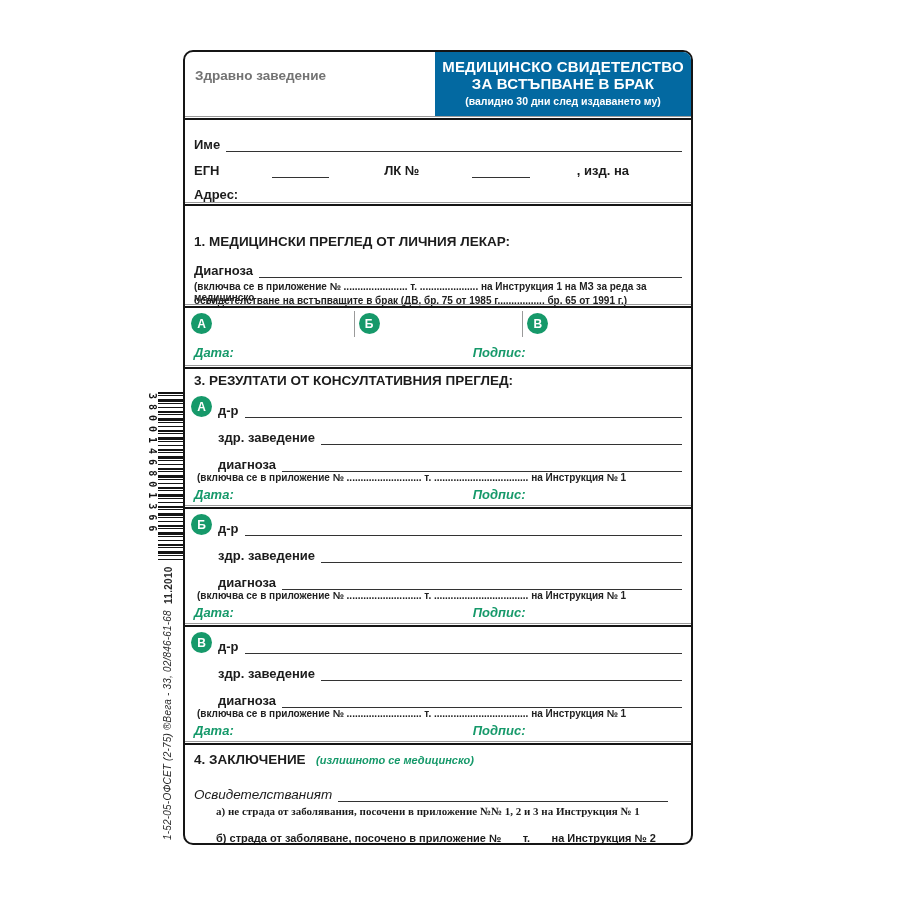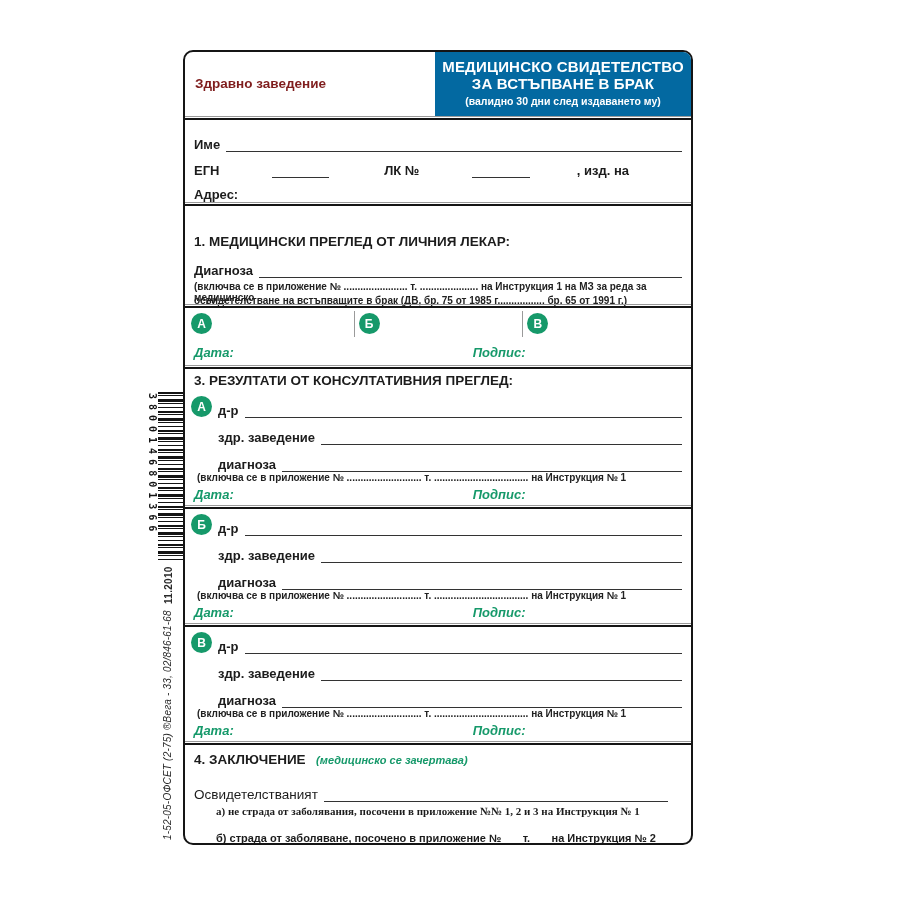--- a/index.html
+++ b/index.html
@@ -14,21 +14,21 @@
     background: repeating-linear-gradient(90deg,#141414 0 2px,#fff 2px 3px,#141414 3px 4px,#fff 4px 7px,#141414 7px 10px,#fff 10px 11px,#141414 11px 12px,#fff 12px 15px,#141414 15px 16px,#fff 16px 19px); }
   .barcode-digits { height:12px; font-family:"DejaVu Sans Mono", monospace; font-size:10px; font-weight:700; letter-spacing:5px; color:#141414; padding-left:1px; }
 
   
   .form { position:absolute; left:183px; top:50px; width:510px; height:795px; border:2px solid #151515; border-radius:10px; background:#fff; display:flex; flex-direction:column; overflow:hidden; }
 
   .hrule { height:4px; border-top:1px solid #9a9a9a; border-bottom:2px solid #151515; flex:none; }
 
   
   .hdr { display:flex; height:64px; flex:none; }
-  .hdr-left { flex:1; padding:24px 10px; font-size:13.5px; font-weight:700; color:#7f1d1d; }
+  .hdr-left { flex:1; padding:16px 10px; font-size:13.5px; font-weight:700; color:#737373; }
   .hdr-right { width:256px; background:#0369a1; color:#fff; text-align:center; padding-top:6px; }
   .hdr-right .t1 { font-size:15px; font-weight:700; line-height:17px; letter-spacing:.2px; }
   .hdr-right .t2 { font-size:10.5px; font-weight:700; margin-top:3px; }
 
   .pad { padding-left:9px; padding-right:9px; }
 
   .row { display:flex; align-items:flex-end; }
   .lbl { font-size:13px; font-weight:700; white-space:nowrap; }
   .fill { border-bottom:1px solid #333; height:16px; }
   .fill.flex { flex:1; margin-left:6px; }
@@ -200,23 +200,23 @@
     <div class="datarow">
       <span class="green-it">Дата:</span>
       <span class="green-it sig-off">Подпис:</span>
     </div>
   </div>
   <div class="hrule"></div>
 
   <div class="s4 pad" style="padding-top:5px;">
     <div style="height:24px;">
       <span class="sect-title">4. ЗАКЛЮЧЕНИЕ</span>
-      <span class="green-it" style="font-size:11px; font-weight:600; margin-left:6px;">(медицинско се зачертава)</span>
-    </div>
-    <div class="row" style="height:28px;">
+      <span class="green-it" style="font-size:11px; font-weight:600; margin-left:6px;">(излишното се медицинско)</span>
+    </div>
+    <div class="row" style="height:28px;font-style:italic;">
       <span class="lbl" style="font-weight:400; font-size:13.5px;">Освидетелстваният</span>
       <span class="fill flex" style="margin-right:14px;"></span>
     </div>
     <div class="opt" style="height:19px; margin-top:3px;">а)  не страда от заболявания, посочени  в приложение №№ 1, 2 и 3 на Инструкция № 1</div>
     <div class="optline" style="height:20px;">
       <span class="lblb">б)  страда от заболяване, посочено в приложение №</span>
       <span class="fill w95" style="margin:0 8px;"></span>
       <span class="lblb">т.</span>
       <span class="fill w95" style="margin:0 8px;"></span>
       <span class="lblb">на Инструкция № 2</span>

